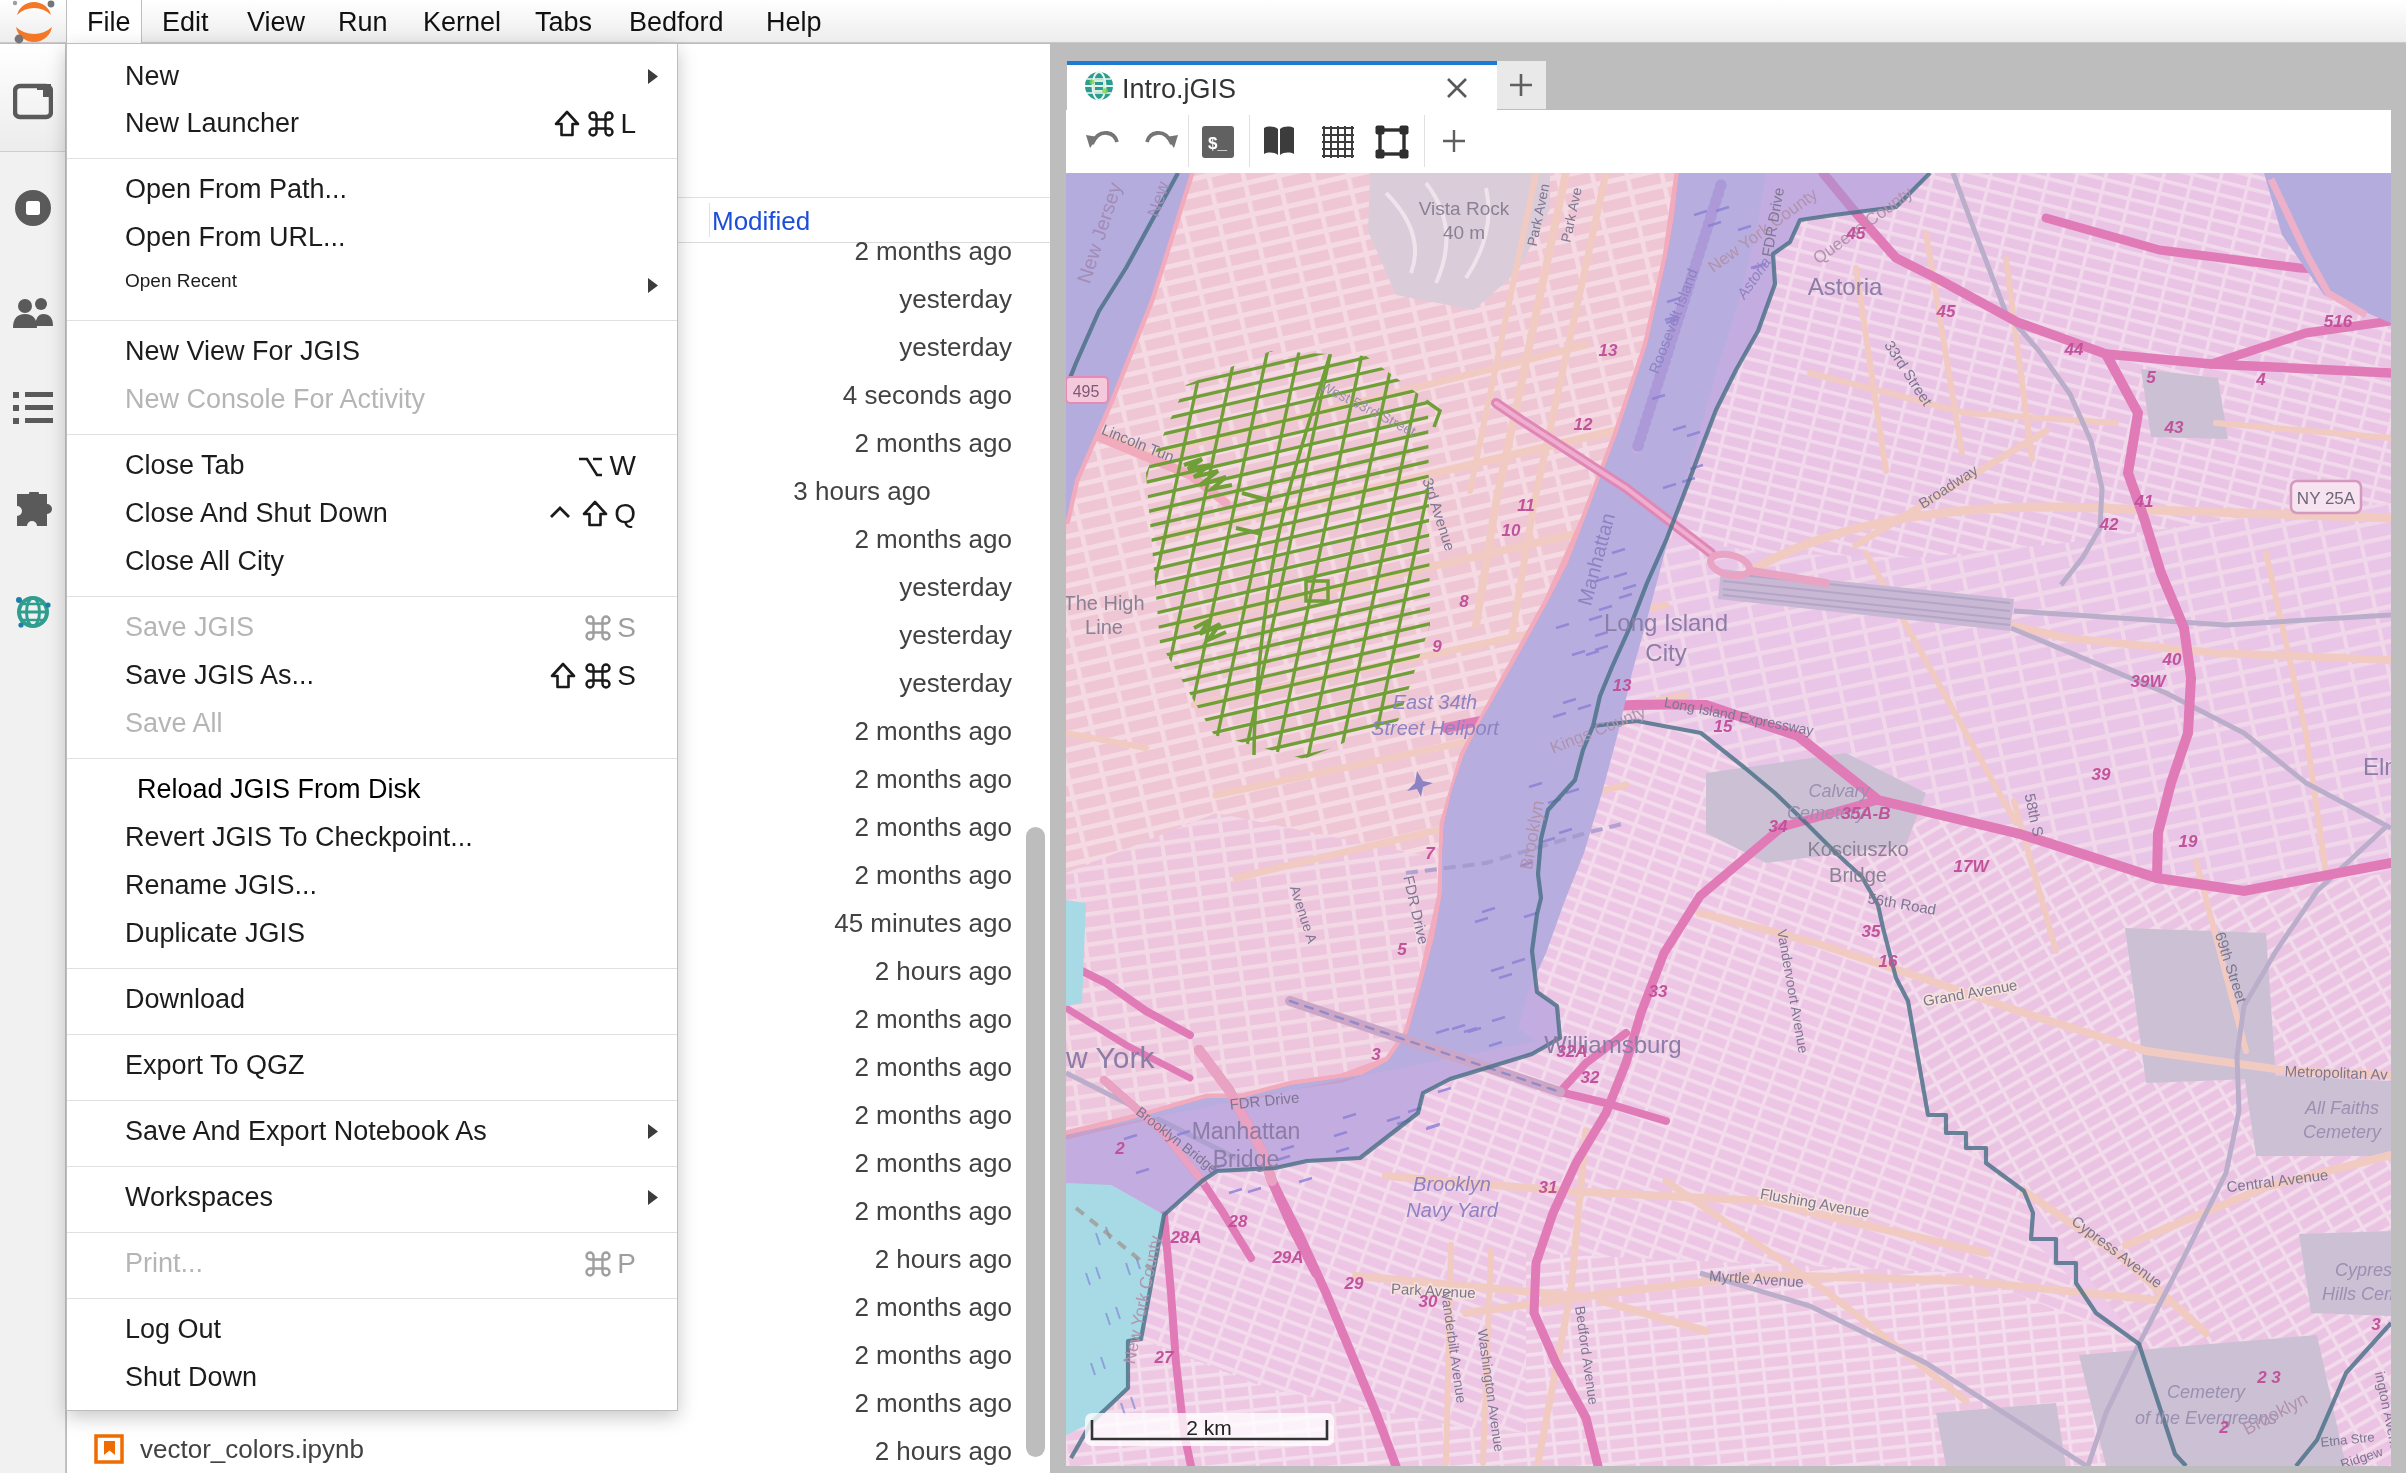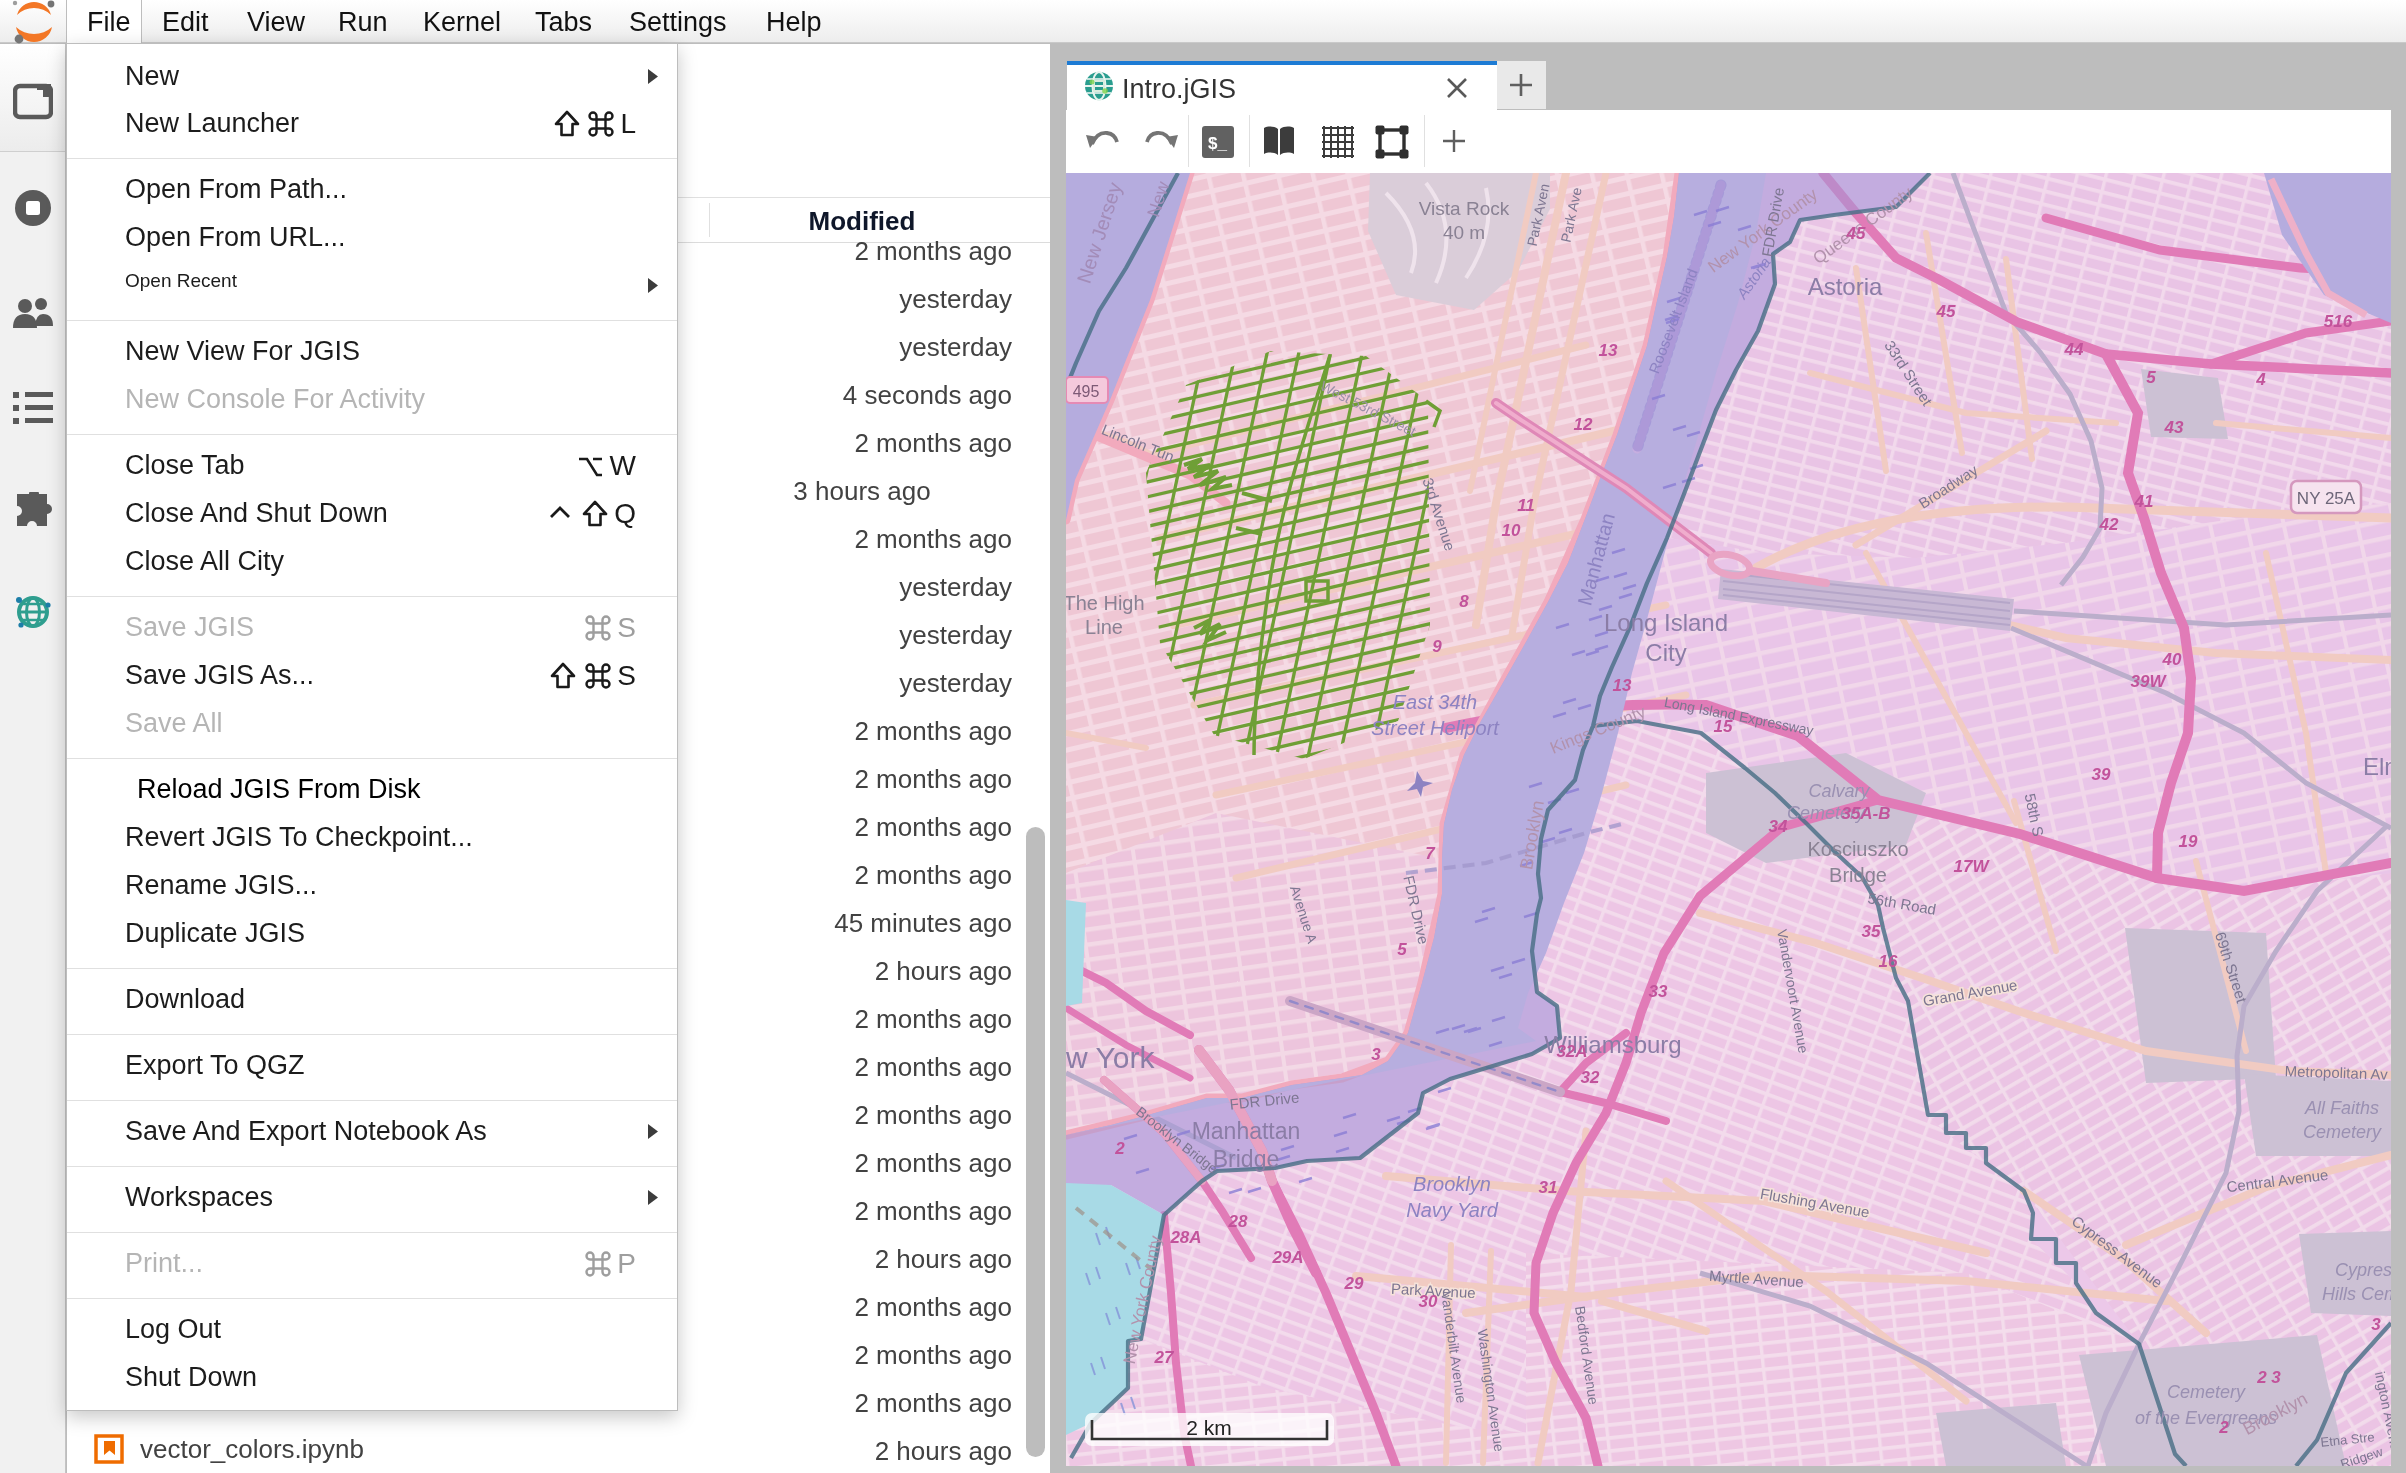--- a/index.html
+++ b/index.html
@@ -13,21 +13,21 @@
 <circle cx="11" cy="39" r="4.4" fill="#757575"></circle>
 <circle cx="7" cy="3" r="2.2" fill="#9e9e9e"></circle>
 </svg>
 <div class="abs" style="left:66px;top:0;width:76px;height:44px;background:#ffffff;border-left:1px solid #bdbdbd;border-right:1px solid #bdbdbd"></div>
 <div class="abs" style="left:87px;top:7px;font-size:27px;color:#111">File</div>
 <div class="abs" style="left:162px;top:7px;font-size:27px;color:#111">Edit</div>
 <div class="abs" style="left:247px;top:7px;font-size:27px;color:#111">View</div>
 <div class="abs" style="left:338px;top:7px;font-size:27px;color:#111">Run</div>
 <div class="abs" style="left:423px;top:7px;font-size:27px;color:#111">Kernel</div>
 <div class="abs" style="left:535px;top:7px;font-size:27px;color:#111">Tabs</div>
-<div class="abs" style="left:629px;top:7px;font-size:27px;color:#111">Settings</div>
+<div class="abs" style="left:629px;top:7px;font-size:27px;color:#111">Bedford</div>
 <div class="abs" style="left:766px;top:7px;font-size:27px;color:#111">Help</div>
 <div class="abs" style="left:0;top:44px;width:66px;height:1429px;background:#f1f1f1;border-right:1px solid #c4c4c4"></div>
 <div class="abs" style="left:0;top:44px;width:65px;height:108px;background:linear-gradient(#ffffff,#ececec);border-bottom:1px solid #cfcfcf"></div>
 <svg class="abs" style="left:13;top:82" width="40" height="38" viewBox="0 0 40 38">
 <rect x="2" y="4" width="36" height="31" rx="5" fill="none" stroke="#5a5a5a" stroke-width="4.5"></rect>
 <path d="M24 2 h14 v13 h-8 v-7 h-6 z" fill="#5a5a5a"></path>
   </svg>
 <svg class="abs" style="left:13;top:188" width="40" height="40" viewBox="0 0 40 40">
 <circle cx="20" cy="20" r="18" fill="#5a5a5a"></circle>
     <rect x="13" y="13" width="14" height="14" rx="2.5" fill="#ffffff"></rect>
@@ -55,21 +55,21 @@
 <line x1="6" y1="20" x2="34" y2="20" stroke="#2f9e8f" stroke-width="3"></line>
 <line x1="8" y1="12" x2="32" y2="12" stroke="#2f9e8f" stroke-width="2.5"></line>
 <line x1="8" y1="28" x2="32" y2="28" stroke="#2f9e8f" stroke-width="2.5"></line>
 <circle cx="6" cy="8" r="3" fill="#1d7ea8"></circle>
     <circle cx="35" cy="13" r="2.6" fill="#1d7ea8"></circle>
 <circle cx="8" cy="33" r="2.6" fill="#1d7ea8"></circle>
   </svg>
 <div class="abs" style="left:67px;top:44px;width:983px;height:1429px;background:#ffffff"></div>
 <div class="abs" style="left:67px;top:197px;width:983px;height:46px;border-top:1px solid #e0e0e0;border-bottom:1px solid #dcdcdc"></div>
 <div class="abs" style="left:709px;top:203px;width:1px;height:34px;background:#e0e0e0"></div>
-<div class="abs" style="left:712px;top:206px;width:300px;text-align:center;font-size:26px;font-weight:bold;color:#0f172a">Modified</div>
+<div class="abs" style="left:712px;top:206px;width:300px;text-align:left;font-size:26px;font-weight:normal;color:#1d4ed8">Modified</div>
 <div class="abs" style="left:712px;top:236px;width:300px;text-align:right;font-size:26px;color:#424242">2 months ago</div>
 <div class="abs" style="left:712px;top:284px;width:300px;text-align:right;font-size:26px;color:#424242">yesterday</div>
 <div class="abs" style="left:712px;top:332px;width:300px;text-align:right;font-size:26px;color:#424242">yesterday</div>
 <div class="abs" style="left:712px;top:380px;width:300px;text-align:right;font-size:26px;color:#424242">4 seconds ago</div>
 <div class="abs" style="left:712px;top:428px;width:300px;text-align:right;font-size:26px;color:#424242">2 months ago</div>
 <div class="abs" style="left:712px;top:476px;width:300px;text-align:center;font-size:26px;color:#424242">3 hours ago</div>
 <div class="abs" style="left:712px;top:524px;width:300px;text-align:right;font-size:26px;color:#424242">2 months ago</div>
 <div class="abs" style="left:712px;top:572px;width:300px;text-align:right;font-size:26px;color:#424242">yesterday</div>
 <div class="abs" style="left:712px;top:620px;width:300px;text-align:right;font-size:26px;color:#424242">yesterday</div>
 <div class="abs" style="left:712px;top:668px;width:300px;text-align:right;font-size:26px;color:#424242">yesterday</div>

